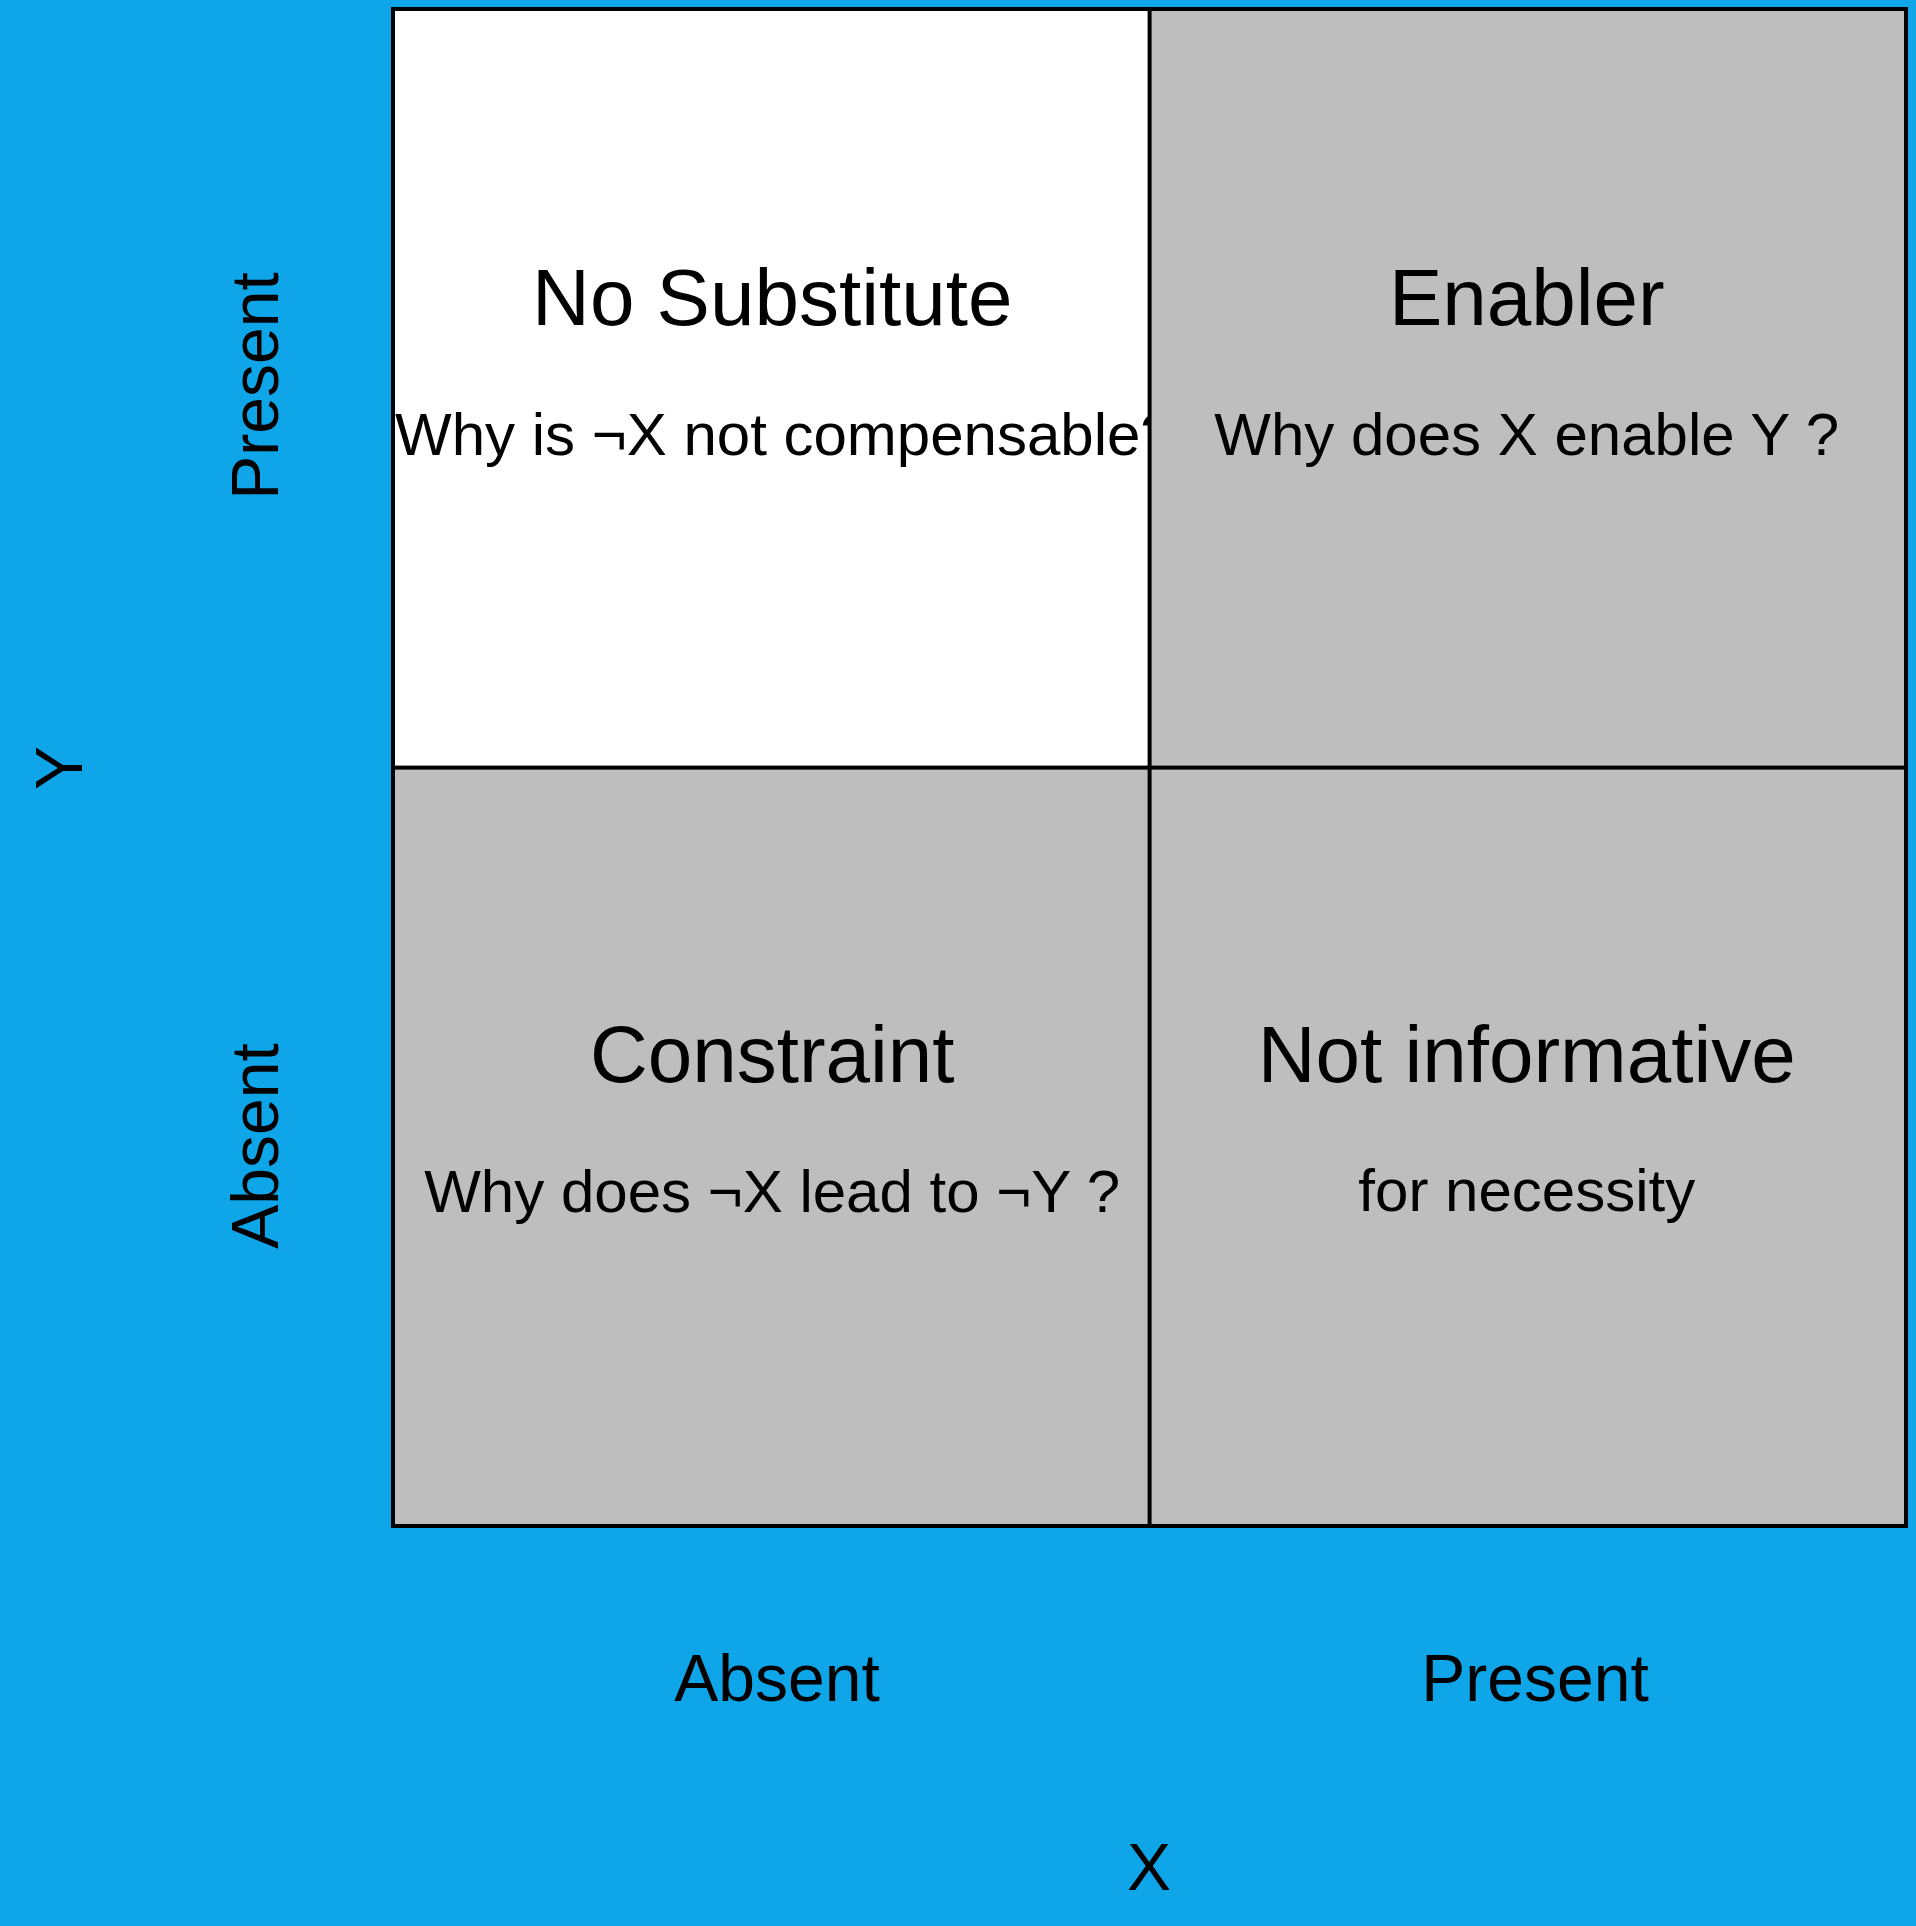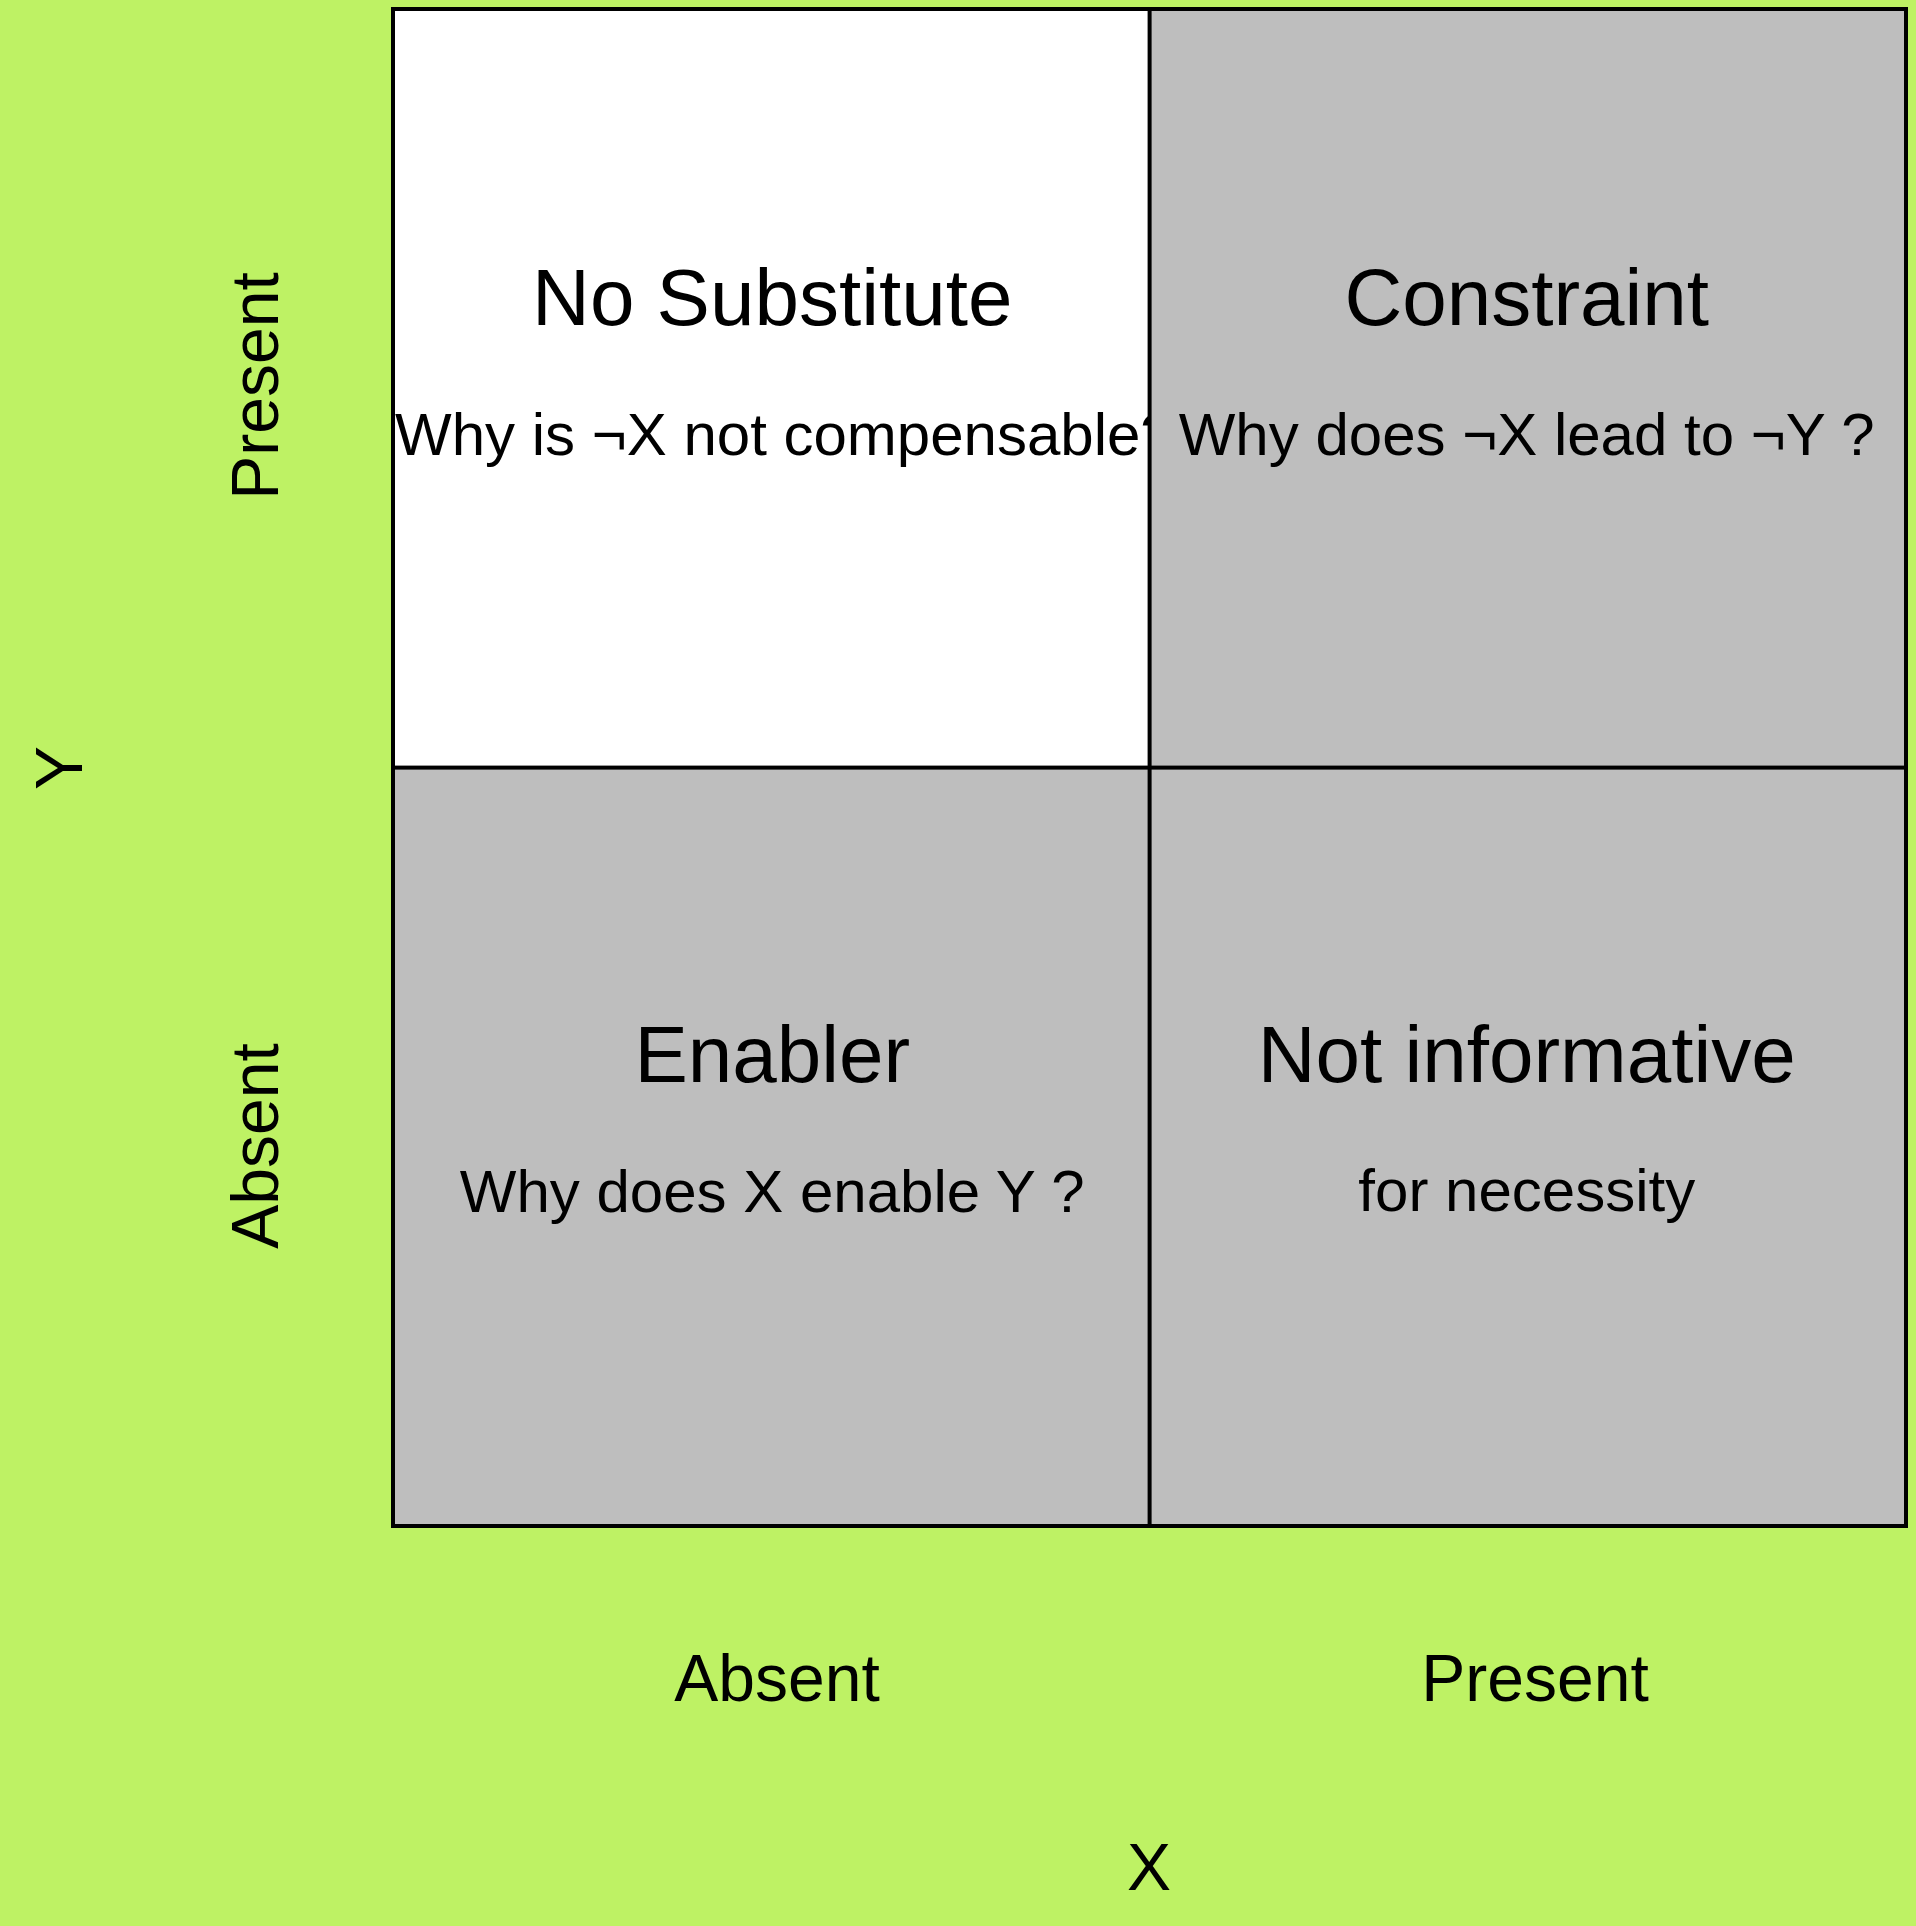--- a/index.html
+++ b/index.html
@@ -4,21 +4,21 @@
 <style>
   html, body {
     margin: 0;
     padding: 0;
     background: #ffffff;
   }
   .figure {
     position: relative;
     width: 1916px;
     height: 1926px;
-    background: #bef264;
+    background: #0ea5e9;
     font-family: "Liberation Sans", sans-serif;
     color: #000000;
     overflow: hidden;
   }
   .matrix {
     position: absolute;
     left: 391px;
     top: 7.2px;
     width: 1517px;
     height: 1521px;
@@ -90,27 +90,27 @@
 <div class="figure">
 
   <div class="matrix">
 
     <div class="quad fill-white">
       <div class="q-title">No Substitute</div>
       <div class="q-sub">Why is ¬X not compensable?</div>
     </div>
 
     <div class="quad fill-gray">
-      <div class="q-title">Constraint</div>
-      <div class="q-sub">Why does ¬X lead to ¬Y ?</div>
+      <div class="q-title">Enabler</div>
+      <div class="q-sub">Why does X enable Y ?</div>
     </div>
 
     <div class="quad fill-gray">
-      <div class="q-title">Enabler</div>
-      <div class="q-sub">Why does X enable Y ?</div>
+      <div class="q-title">Constraint</div>
+      <div class="q-sub">Why does ¬X lead to ¬Y ?</div>
     </div>
 
     <div class="quad fill-gray">
       <div class="q-title">Not informative</div>
       <div class="q-title2">for necessity</div>
     </div>
 
     <div class="divider-v"></div>
     <div class="divider-h"></div>
   </div>

